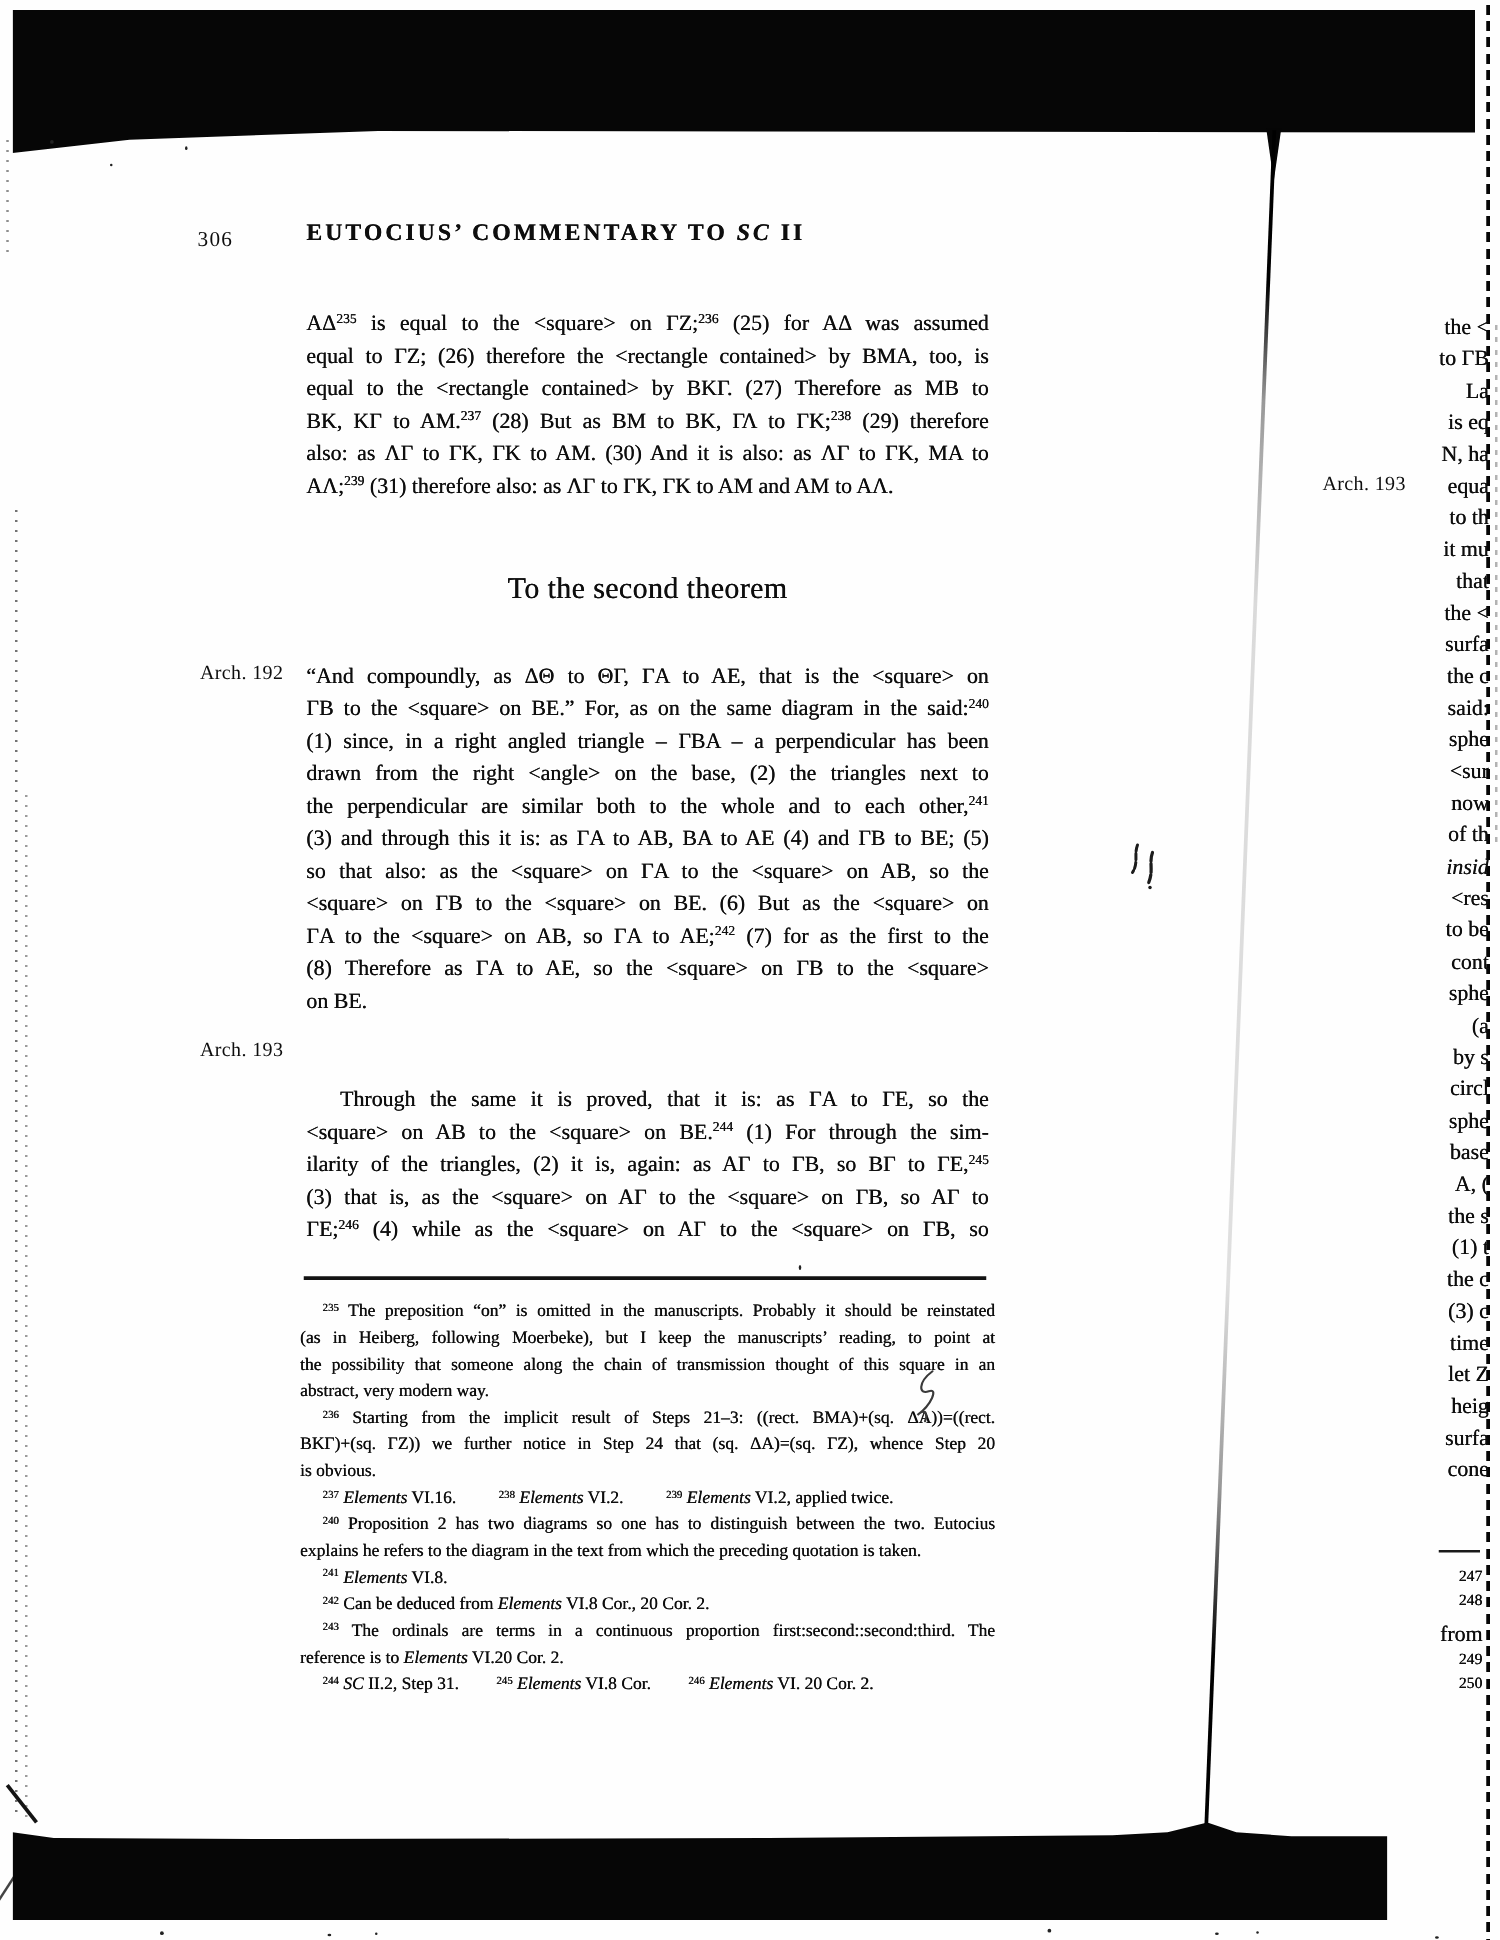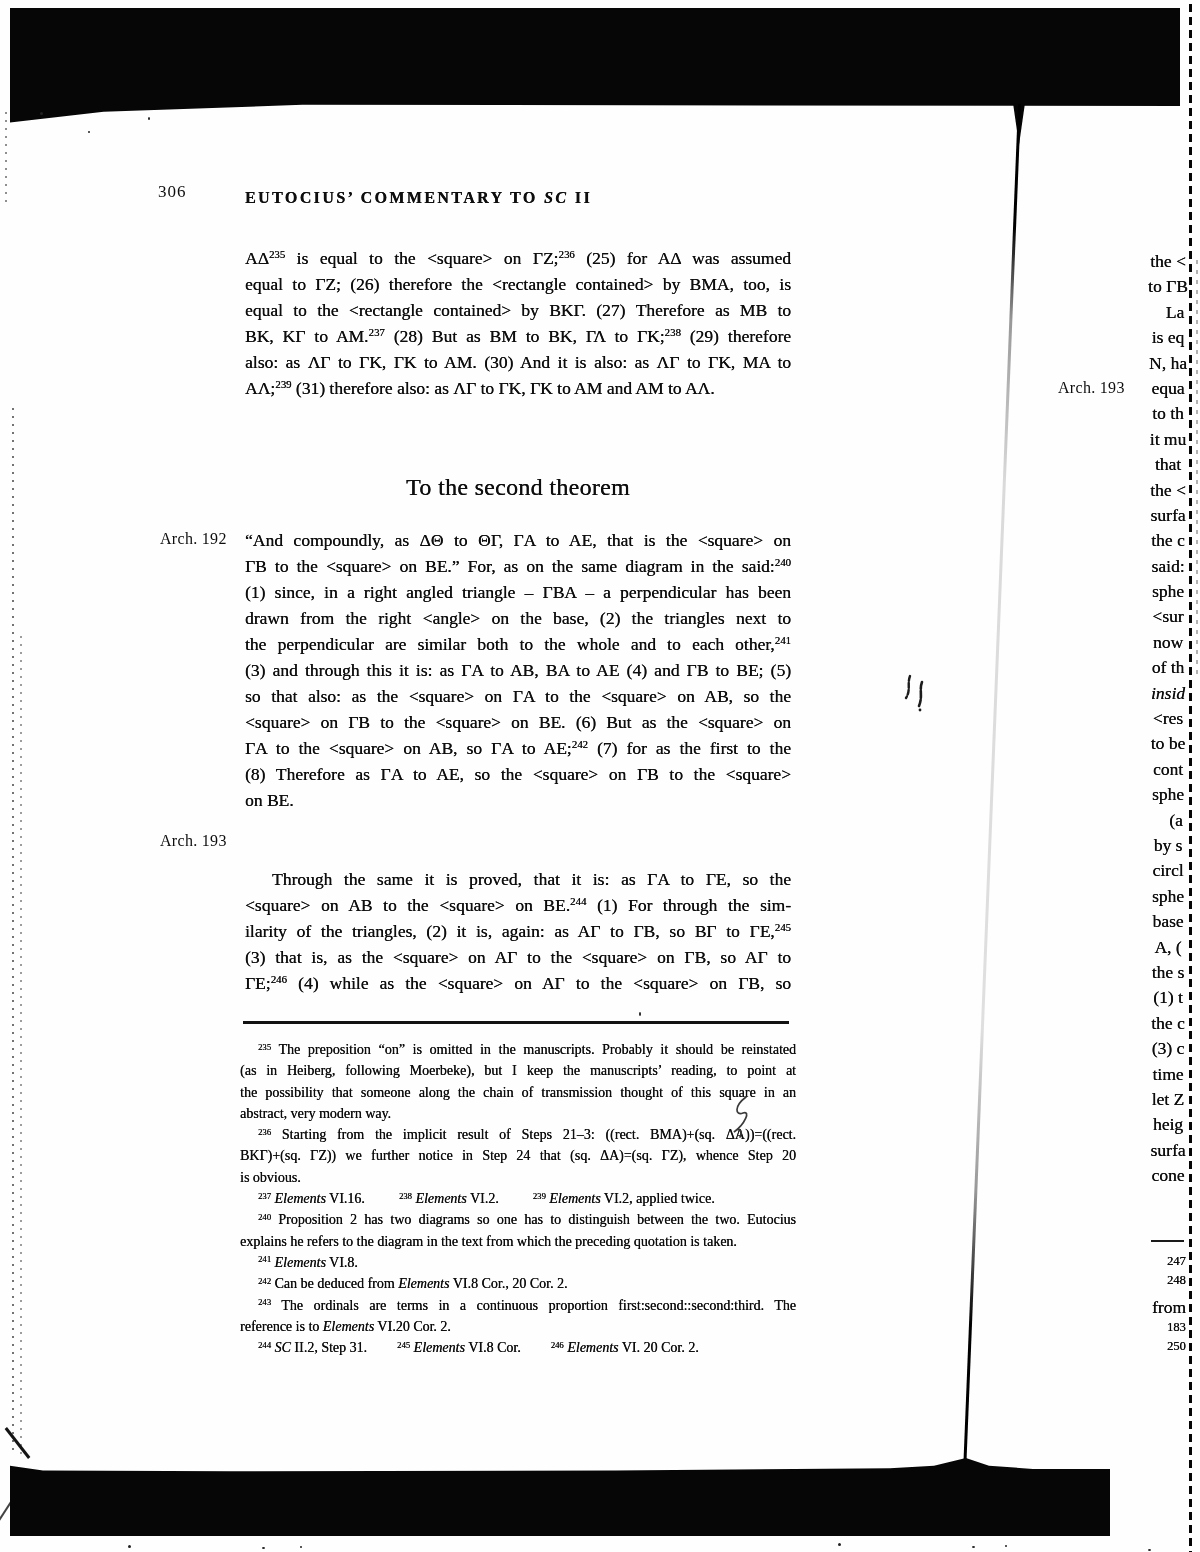--- a/index.html
+++ b/index.html
@@ -23,44 +23,44 @@
   #noise1{left:12px;top:408px;height:1048px;}
   #noise2{left:20px;top:636px;height:824px;opacity:.7;}
   #noise3{left:5px;top:112px;height:90px;opacity:.8;}
   .slash{position:absolute;background:#141414;transform-origin:center;}
   #slash1{left:16px;top:1424px;width:3px;height:38px;transform:rotate(-38deg);}
   #slash2{left:8px;top:1474px;width:2px;height:62px;transform:rotate(33deg);opacity:.8;}
   .speck{position:absolute;background:#222;border-radius:50%;}
 
   
   .page-number{position:absolute;left:158px;top:182px;font-size:17px;letter-spacing:1px;}
-  .running-header{position:absolute;left:245px;top:189px;width:546px;text-align:center;
-           font-size:16px;font-weight:700;letter-spacing:2.4px;}
+  .running-header{position:absolute;left:245px;top:176px;width:546px;text-align:center;
+           font-size:19px;font-weight:700;letter-spacing:2.4px;}
   .running-header .tline{text-align:center;text-align-last:center;}
   .bodycol{position:absolute;left:245px;width:546px;font-size:17.5px;}
   .bodycol .tline{height:26px;line-height:26px;}
   #para1{top:245px;} #para2{top:527px;} #para3{top:829px;}
   .section-heading{position:absolute;left:245px;top:458px;width:546px;text-align:center;
-           font-size:24px;letter-spacing:.3px;margin-top:16px;}
+           font-size:24px;letter-spacing:.3px;}
   .margin-note{position:absolute;font-size:16px;letter-spacing:.3px;}
   #m192{left:160px;top:530px;} #m193{left:160px;top:832px;}
   .fn-rule{position:absolute;left:243px;top:1021px;width:546px;height:3px;background:#121212;}
   #footnotes{position:absolute;left:240px;top:1039px;width:556px;font-size:14px;}
   #footnotes .tline{height:21.3px;line-height:21.3px;}
 
   
   .tline{white-space:nowrap;text-align:justify;text-align-last:justify;text-shadow:.25px 0 0 currentColor;}
   .tline.nojust{text-align:left;text-align-last:auto;}
   .sup{font-size:.62em;position:relative;top:-.52em;line-height:0;}
   .it{font-style:italic;}
   .gap{display:inline-block;}
 
   
   #rp-body{position:absolute;left:1145px;top:249px;width:46px;height:945px;overflow:hidden;font-size:17.5px;}
-  #rp-body .tline{height:25.4px;line-height:25.4px;text-align:center;text-align-last:auto;}
+  #rp-body .tline{height:25.4px;line-height:25.4px;text-align:right;text-align-last:auto;}
   #rp-m193{left:1058px;top:379px;}
   .rp-fn-rule{position:absolute;left:1151px;top:1240px;width:33px;height:2px;background:#1a1a1a;}
   #rp-fns{position:absolute;left:1150px;top:1252px;width:42px;overflow:hidden;}
   #rp-fns .rfn-num{height:19px;line-height:19px;font-size:12.5px;padding-left:17px;text-shadow:.2px 0 0 #000;}
   #rp-fns .rfn-text{height:27px;line-height:27px;font-size:17.5px;padding-left:2px;margin-top:4px;margin-bottom:-3px;text-shadow:.2px 0 0 #000;}
 
   
   .pencil{position:absolute;}
 </style>
 </head>
@@ -189,21 +189,21 @@
       <div class="tline nojust">let Z</div>
       <div class="tline nojust">heig</div>
       <div class="tline nojust">surfa</div>
       <div class="tline nojust">cone</div>
     </div>
   <div class="rp-fn-rule"></div>
   <div id="rp-fns">
       <div class="rfn-num">247</div>
       <div class="rfn-num">248</div>
       <div class="rfn-text">from</div>
-      <div class="rfn-num">183</div>
+      <div class="rfn-num">249</div>
       <div class="rfn-num">250</div>
     </div>
 
   <svg class="pencil" style="left:900px;top:670px" width="30" height="44" viewBox="0 0 30 44">
     <path d="M10,6 C7,14 11,20 6,28" stroke="#1c1c1c" stroke-width="2.4" fill="none" stroke-linecap="round" stroke-dasharray="5 2"></path>
     <path d="M22,12 C19,20 23,26 19,36" stroke="#1c1c1c" stroke-width="2.6" fill="none" stroke-linecap="round" stroke-dasharray="7 2"></path>
     <circle cx="20" cy="40" r="1.4" fill="#1c1c1c"></circle>
   </svg>
   <svg class="pencil" style="left:722px;top:1094px" width="34" height="48" viewBox="0 0 34 48">
     <path d="M24,3 C12,12 13,22 21,19 C29,16 23,30 12,38 C17,33 21,36 18,43" stroke="#3a3a3a" stroke-width="1.7" fill="none" stroke-linecap="round"></path>

